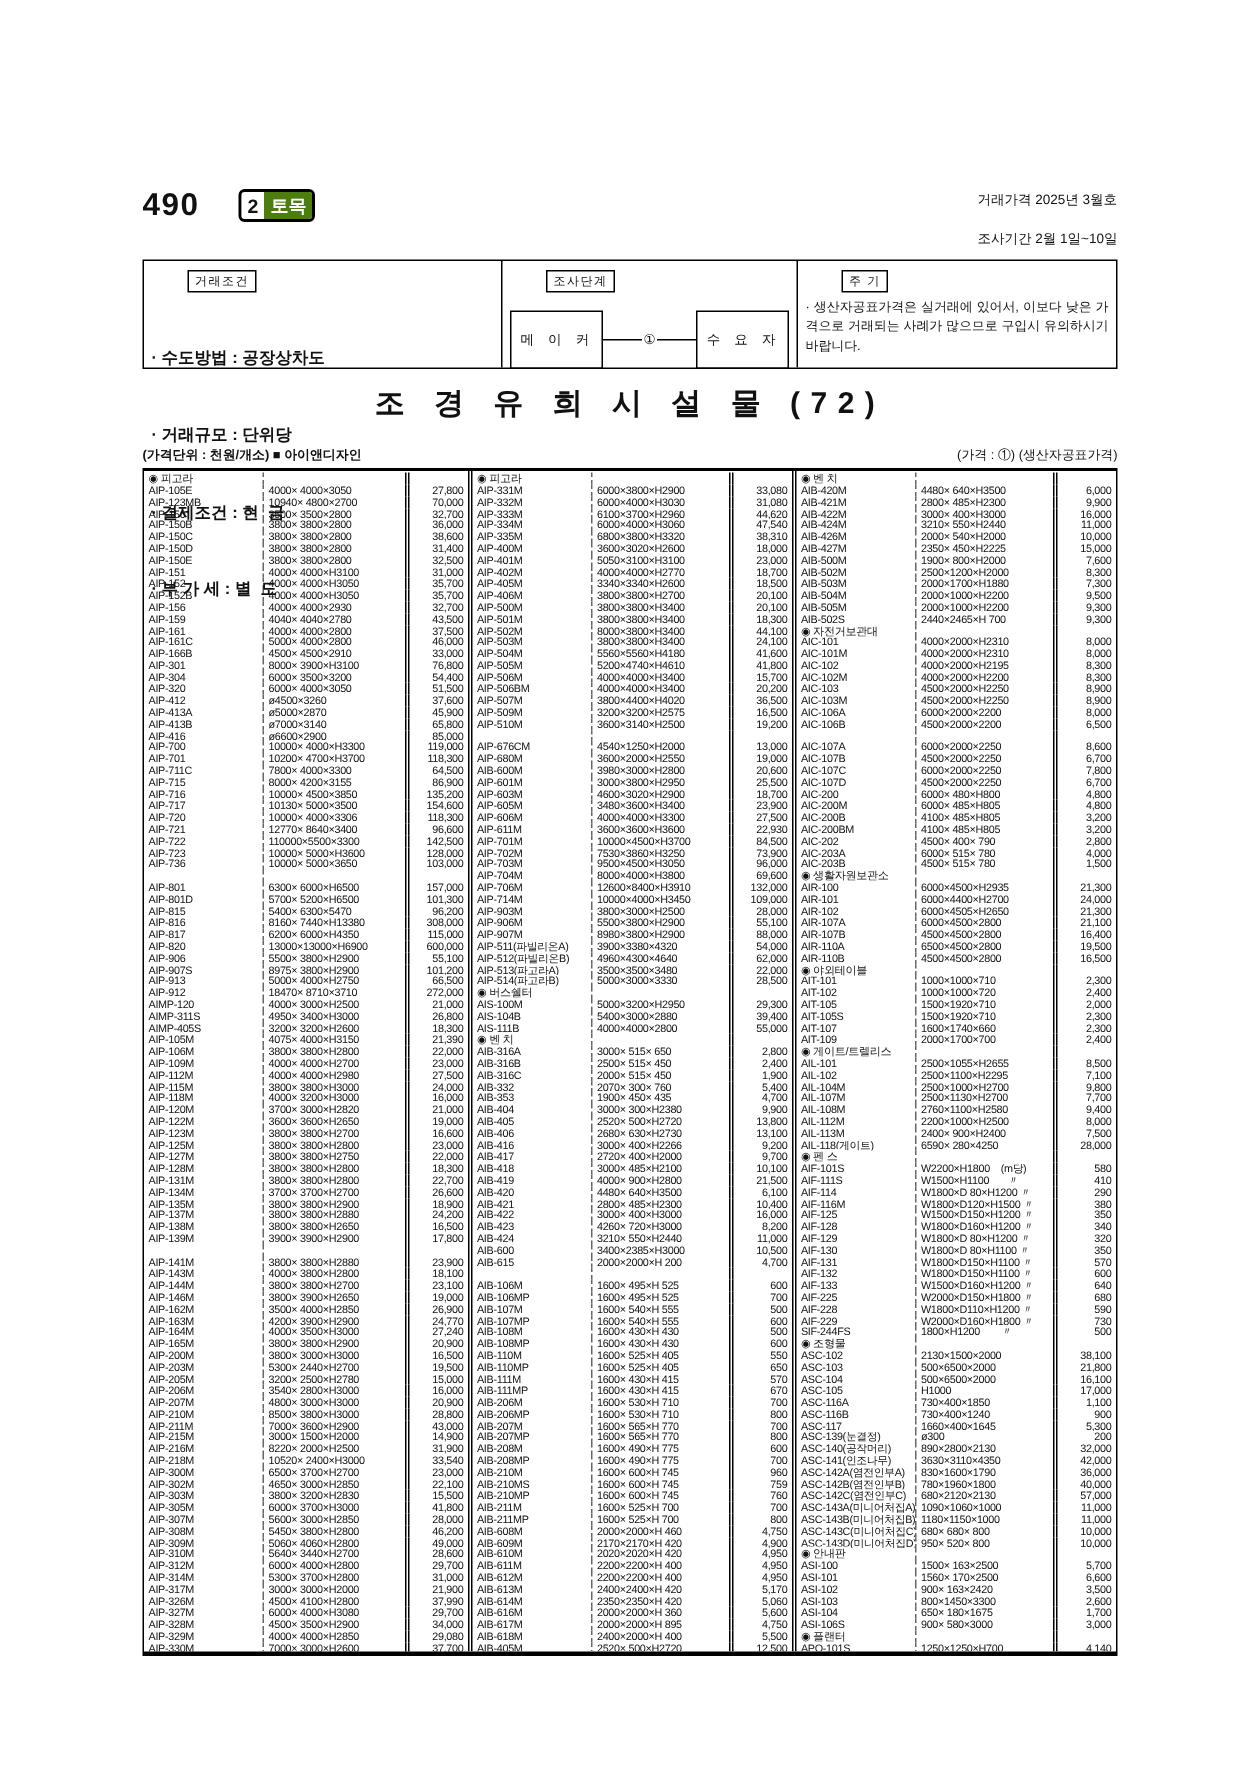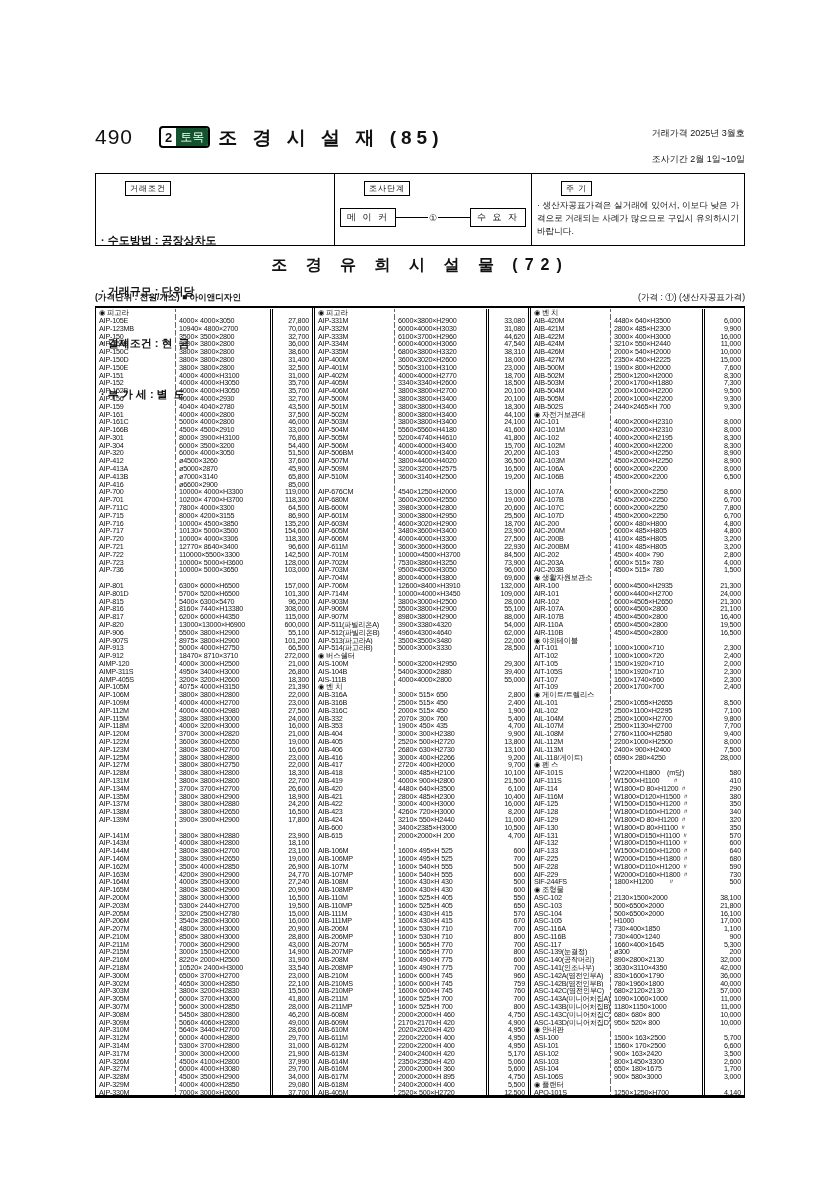--- a/index.html
+++ b/index.html
@@ -1,42 +1,42 @@
 <!DOCTYPE html>
 <html><head>
 <meta charset="utf-8">
 <style>
   html,body{margin:0;padding:0;background:#fff;}
   body{width:835px;height:1181px;position:relative;font-family:"Liberation Sans",sans-serif;color:#111;
        -webkit-font-smoothing:antialiased;}
   .content{position:absolute;left:95px;top:125px;width:650px;}
   
   .phead{display:flex;align-items:flex-start;}
-  .pnum{font-size:21px;font-weight:normal;letter-spacing:1px;}
+  .pnum{font-size:21px;font-weight:bold;letter-spacing:1px;}
   .badge{display:inline-flex;align-items:center;margin-left:26px;margin-top:1px;border:2px solid #000;border-radius:4px;overflow:hidden;height:18px;}
   .badge-num{font-size:13px;font-weight:bold;padding:0 4px;background:#fff;}
-  .badge-name{font-size:12px;font-weight:normal;padding:0 4px;background:#14532d;color:#fff;height:100%;display:flex;align-items:center;}
+  .badge-name{font-size:12px;font-weight:bold;padding:0 4px;background:#4d7c0f;color:#fff;height:100%;display:flex;align-items:center;}
   .ptitle{font-size:19px;font-weight:bold;letter-spacing:5px;margin-left:8px;white-space:nowrap;}
   .pissue{margin-left:auto;text-align:left;font-size:9px;line-height:1.45;padding-top:2px;white-space:pre-line;}
   
   .strip{display:flex;border:1px solid #000;margin-top:7px;height:73px;box-sizing:border-box;}
   .cell{position:relative;padding:3px 5px;box-sizing:border-box;}
   .cell+.cell{border-left:1px solid #000;}
   .cell-trade{width:238px;}
-  .cell-survey{width:197px;}
+  .cell-survey{width:197px;font-family:Liberation Mono, monospace;}
   .cell-note{flex:1;}
   .boxlabel{display:inline-block;border:1px solid #000;font-size:8px;padding:1px 4px;letter-spacing:1px;background:#fff;margin-left:24px;}
   .trade-items{font-size:11px;line-height:1.55;margin-top:2px;white-space:pre;font-weight:bold;}
   .diagram{display:flex;align-items:center;justify-content:center;margin-top:12px;}
-  .dbox{border:1px solid #000;font-size:9px;padding:2px 6px;letter-spacing:2px;white-space:nowrap;}
+  .dbox{border:1px solid #000;font-size:9px;padding:12px 6px;letter-spacing:2px;white-space:nowrap;}
   .dline{width:34px;border-top:1px solid #000;height:0;}
   .dstep{font-size:9px;margin:0 1px;}
   .note-text{font-size:8.6px;line-height:1.5;margin-top:3px;text-align:justify;}
   
-  .sec-title{text-align:center;font-size:16px;font-weight:bold;letter-spacing:7px;margin-top:9px;}
+  .sec-title{text-align:center;font-size:20px;font-weight:bold;letter-spacing:7px;margin-top:9px;}
   .sub-notes{display:flex;justify-content:space-between;font-size:8.6px;margin-top:16px;align-items:flex-end;}
   .sub-left{font-weight:bold;}
   
   .tbl{display:flex;border:1px solid #000;border-top:2px solid #000;border-bottom:3px solid #000;margin-top:2px;height:792px;box-sizing:border-box;overflow:hidden;}
   .col{width:33.333%;box-sizing:border-box;overflow:hidden;padding-top:1px;}
   .col+.col{border-left:3px double #000;}
   .trow{display:flex;height:7.8px;line-height:7.8px;font-size:7.2px;letter-spacing:-0.2px;}
   .c-code{width:79px;flex:none;padding-left:3px;white-space:pre;overflow:hidden;box-sizing:border-box;}
   .c-size{flex:1;border-left:1px dashed #666;padding-left:3px;white-space:pre;overflow:hidden;}
   .c-price{width:42px;flex:none;border-left:3px double #000;text-align:right;padding-right:3px;white-space:pre;overflow:hidden;box-sizing:border-box;}
@@ -47,21 +47,20 @@
 <body>
 
 <div class="content">
 
   <div class="phead">
     <span class="pnum">490</span>
     <span class="badge">
       <span class="badge-num">2</span>
       <span class="badge-name">토목</span>
     </span>
-    <span class="ptitle">조 경 시 설 재 (85)</span>
     <span class="pissue"><span>거래가격 2025년 3월호</span><br>
     <span>조사기간 2월 1일~10일</span></span>
   </div>
 
   <div class="strip">
     <div class="cell cell-trade">
       <span class="boxlabel">거래조건</span>
       <div class="trade-items">
         <div>· 수도방법 : 공장상차도</div>
         <div>· 거래규모 : 단위당</div>

